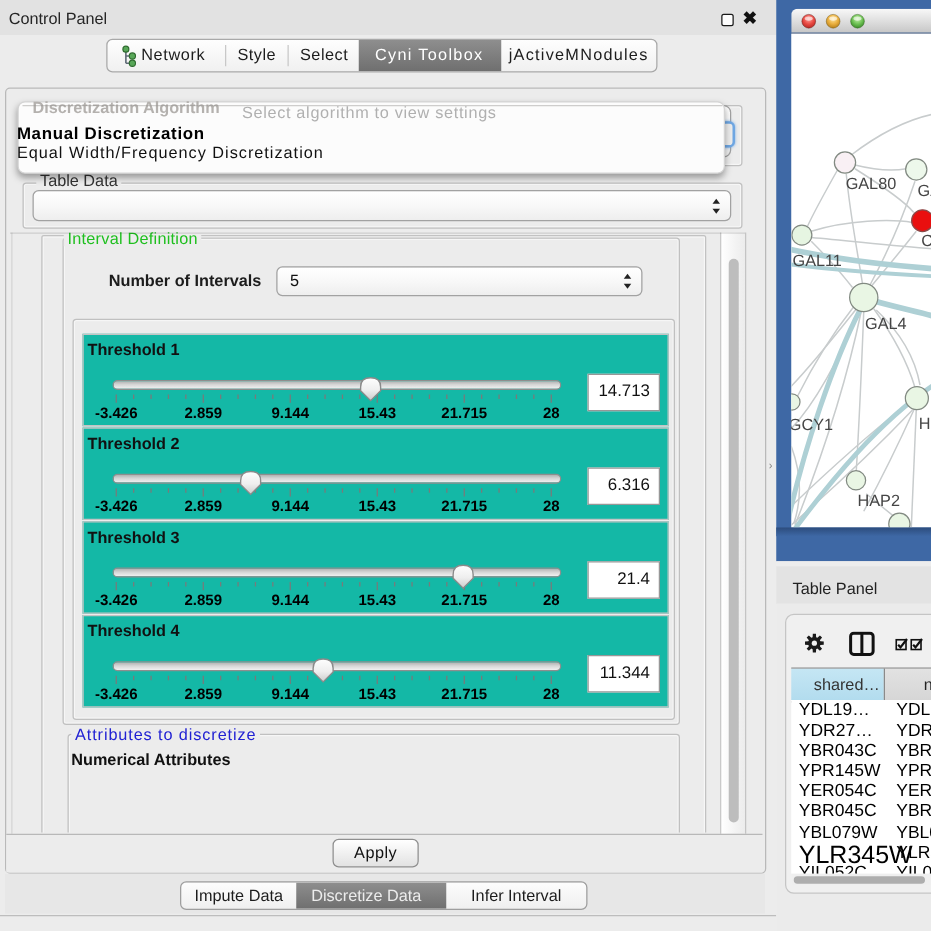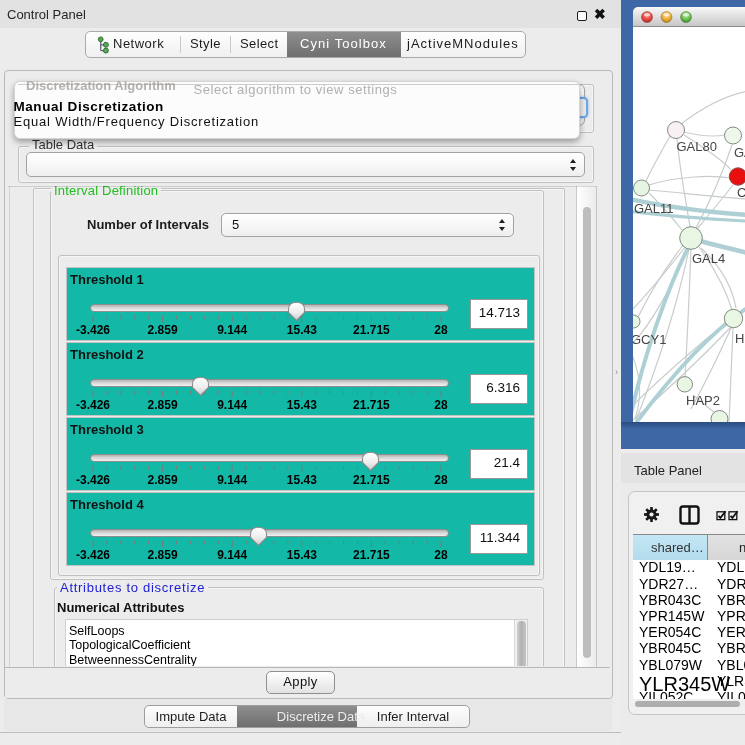--- a/index.html
+++ b/index.html
@@ -275,44 +275,37 @@
             </linearGradient>
           </defs>
           <path d="M1.5,8.5 Q1.5,1.2 9.5,1.2 Q17.5,1.2 17.5,8.5 L17.5,11.5 L9.5,19.5 L1.5,11.5 Z" fill="url(#th1896)" stroke="#8a8a8a" stroke-width="1.1"></path>
         </svg>
         <div class="vbox">11.344</div>
       </div>
 
   <div class="grp" style="left:54px;top:587px;width:488px;height:110px;"></div>
   <div class="grplabel" style="left:57px;top:581px;color:#2121d3;letter-spacing:0.72px;">Attributes to discretize</div>
   <div class="abs t13 bold" style="left:57px;top:600px;color:#111;">Numerical Attributes</div>
-  <div class="abs" style="left:65px;top:619px;width:461px;height:60px;background:#fff;border:1px solid #cfcfcf;">
-    <div class="abs rowtxt" style="left:3px;top:4px;font-size:12.5px;">SelfLoops</div>
-    <div class="abs rowtxt" style="left:3px;top:18.3px;font-size:12.5px;">TopologicalCoefficient</div>
-    <div class="abs rowtxt" style="left:3px;top:32.6px;font-size:12.5px;">BetweennessCentrality</div>
-    <div class="abs" style="right:0;top:0;width:12px;height:60px;background:#f0f0f0;border-left:1px solid #d8d8d8;"></div>
-    <div class="abs" style="right:1.5px;top:1px;width:9px;height:58px;background:linear-gradient(90deg,#cfcfcf,#b2b2b2 50%,#c6c6c6);border-radius:4px;"></div>
-  </div>
 
 </div>
 </div>
 
 <div class="abs" style="left:576px;top:186px;width:19px;height:482px;background:linear-gradient(90deg,#ffffff,#f3f3f3 60%,#ececec);border-left:1px solid #c9c9c9;border-right:1px solid #c4c4c4;"></div>
 <div class="abs" style="left:8px;top:186px;width:588px;height:1px;background:rgba(0,0,0,0.13);"></div>
 <div class="abs" style="left:9px;top:186px;width:1px;height:482px;background:rgba(0,0,0,0.10);"></div>
 <div class="abs" style="left:583px;top:207px;width:7.5px;height:451px;border-radius:4px;background:#bdbdbd;"></div>
 
 <div class="abs" style="left:5px;top:667px;width:605px;height:30px;background:#ececec;border-top:1px solid #b8b8b8;"></div>
 <div class="abs" style="left:266px;top:671px;width:67px;height:21px;border:1px solid #8f8f8f;border-radius:5px;background:linear-gradient(180deg,#fff,#e2e2e2);text-align:center;font-size:13px;line-height:20px;color:#111;letter-spacing:0.4px;">Apply</div>
 
 <div class="abs" style="left:4px;top:699px;width:608px;height:32px;background:#e7e7e7;"></div>
 <div class="abs" style="left:144px;top:705px;width:324px;height:21px;border:1px solid #9e9e9e;border-radius:5px;background:linear-gradient(180deg,#fdfdfd,#efefef);overflow:hidden;">
   <div class="abs" style="left:92px;top:0;width:120px;height:21px;background:linear-gradient(180deg,#8e8e8e,#6f6f6f);"></div>
   <div class="abs t13" style="left:0;top:3px;width:92px;text-align:center;">Impute Data</div>
-  <div class="abs t13" style="left:100px;top:3px;width:120px;text-align:right;color:#ececec;">Discretize Data</div>
+  <div class="abs t13" style="left:88px;top:3px;width:120px;text-align:center;color:#ececec;">Discretize Data</div>
   <div class="abs t13" style="left:212px;top:3px;width:112px;text-align:center;">Infer Interval</div>
 </div>
 
 <div class="abs" style="left:615px;top:367px;font-size:9px;color:#888;">›</div>
 
 <div class="abs" style="left:14px;top:81px;width:564px;height:56px;background:#fcfcfc;border:1px solid #d4d4d4;border-radius:6px;box-shadow:0 3px 6px rgba(0,0,0,0.35);"></div>
 <div class="abs t13 bold" style="left:26px;top:78px;color:#b4b1ae;">Discretization Algorithm</div>
 <div class="abs" style="left:18px;top:84px;width:560px;height:1px;background:rgba(150,148,146,0.45);"></div>
 <div class="abs t13" style="left:193.5px;top:82px;color:#b0b0b0;letter-spacing:0.55px;">Select algorithm to view settings</div>
 <div class="abs bold" style="left:13.5px;top:99px;color:#000;font-size:13.5px;letter-spacing:0.55px;">Manual Discretization</div>

